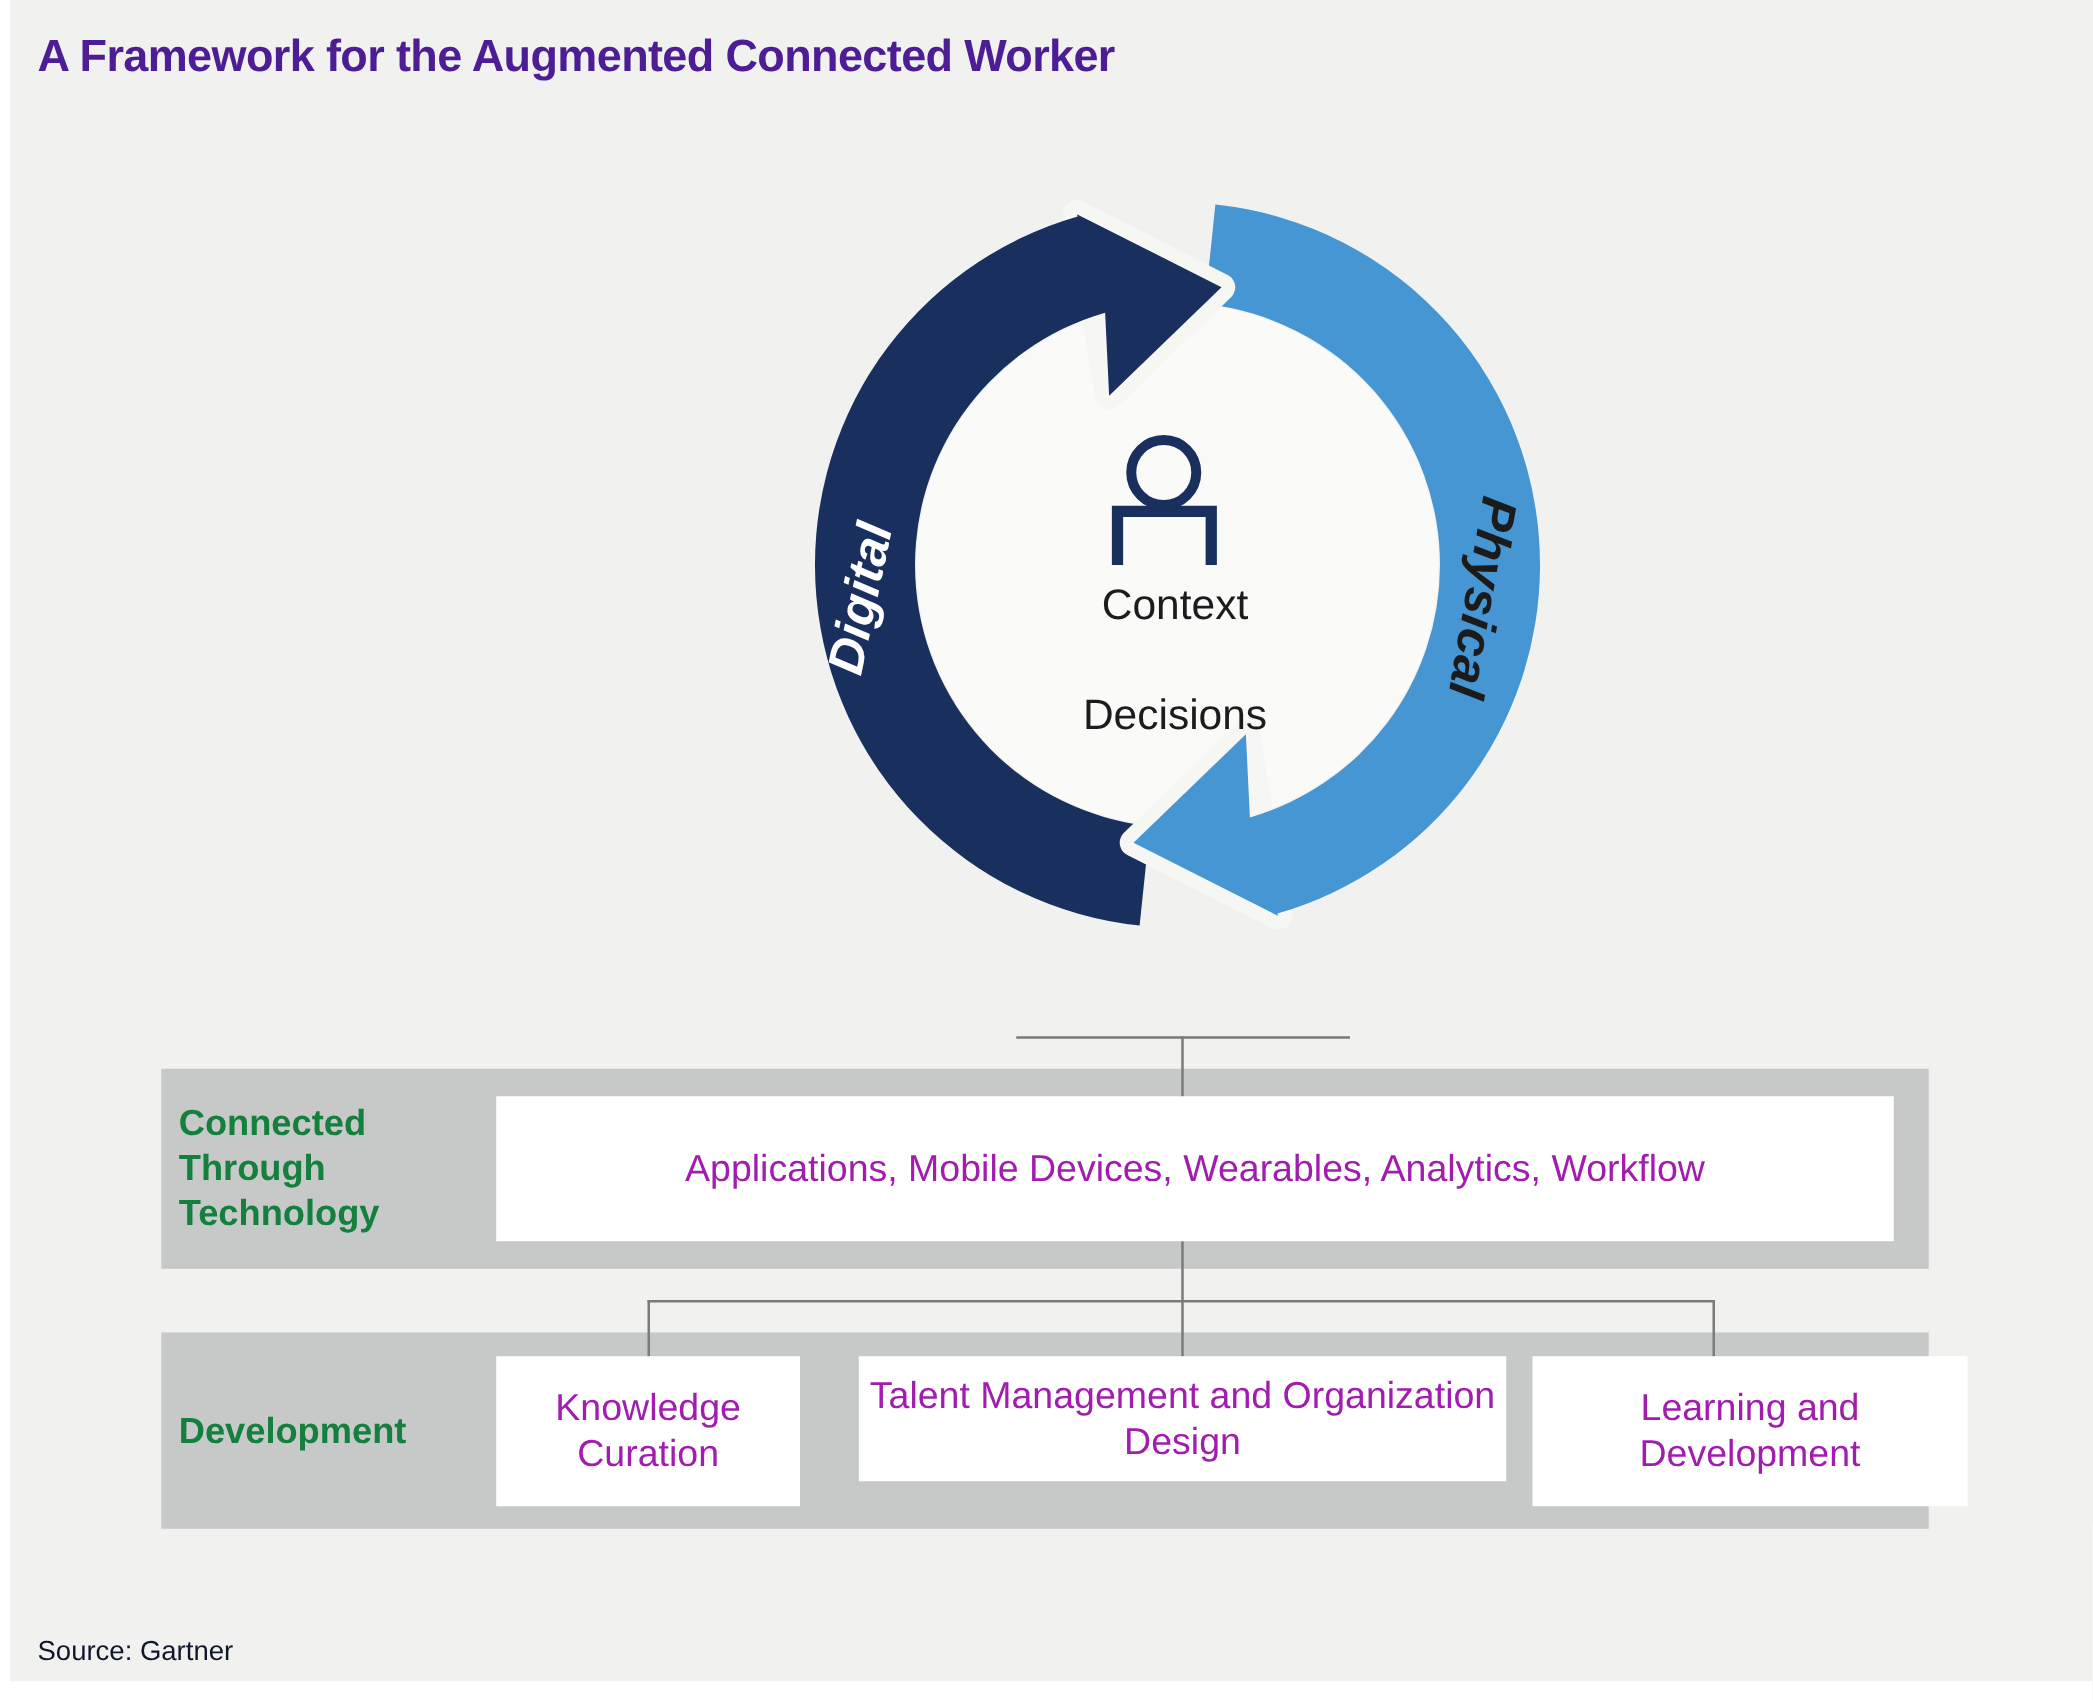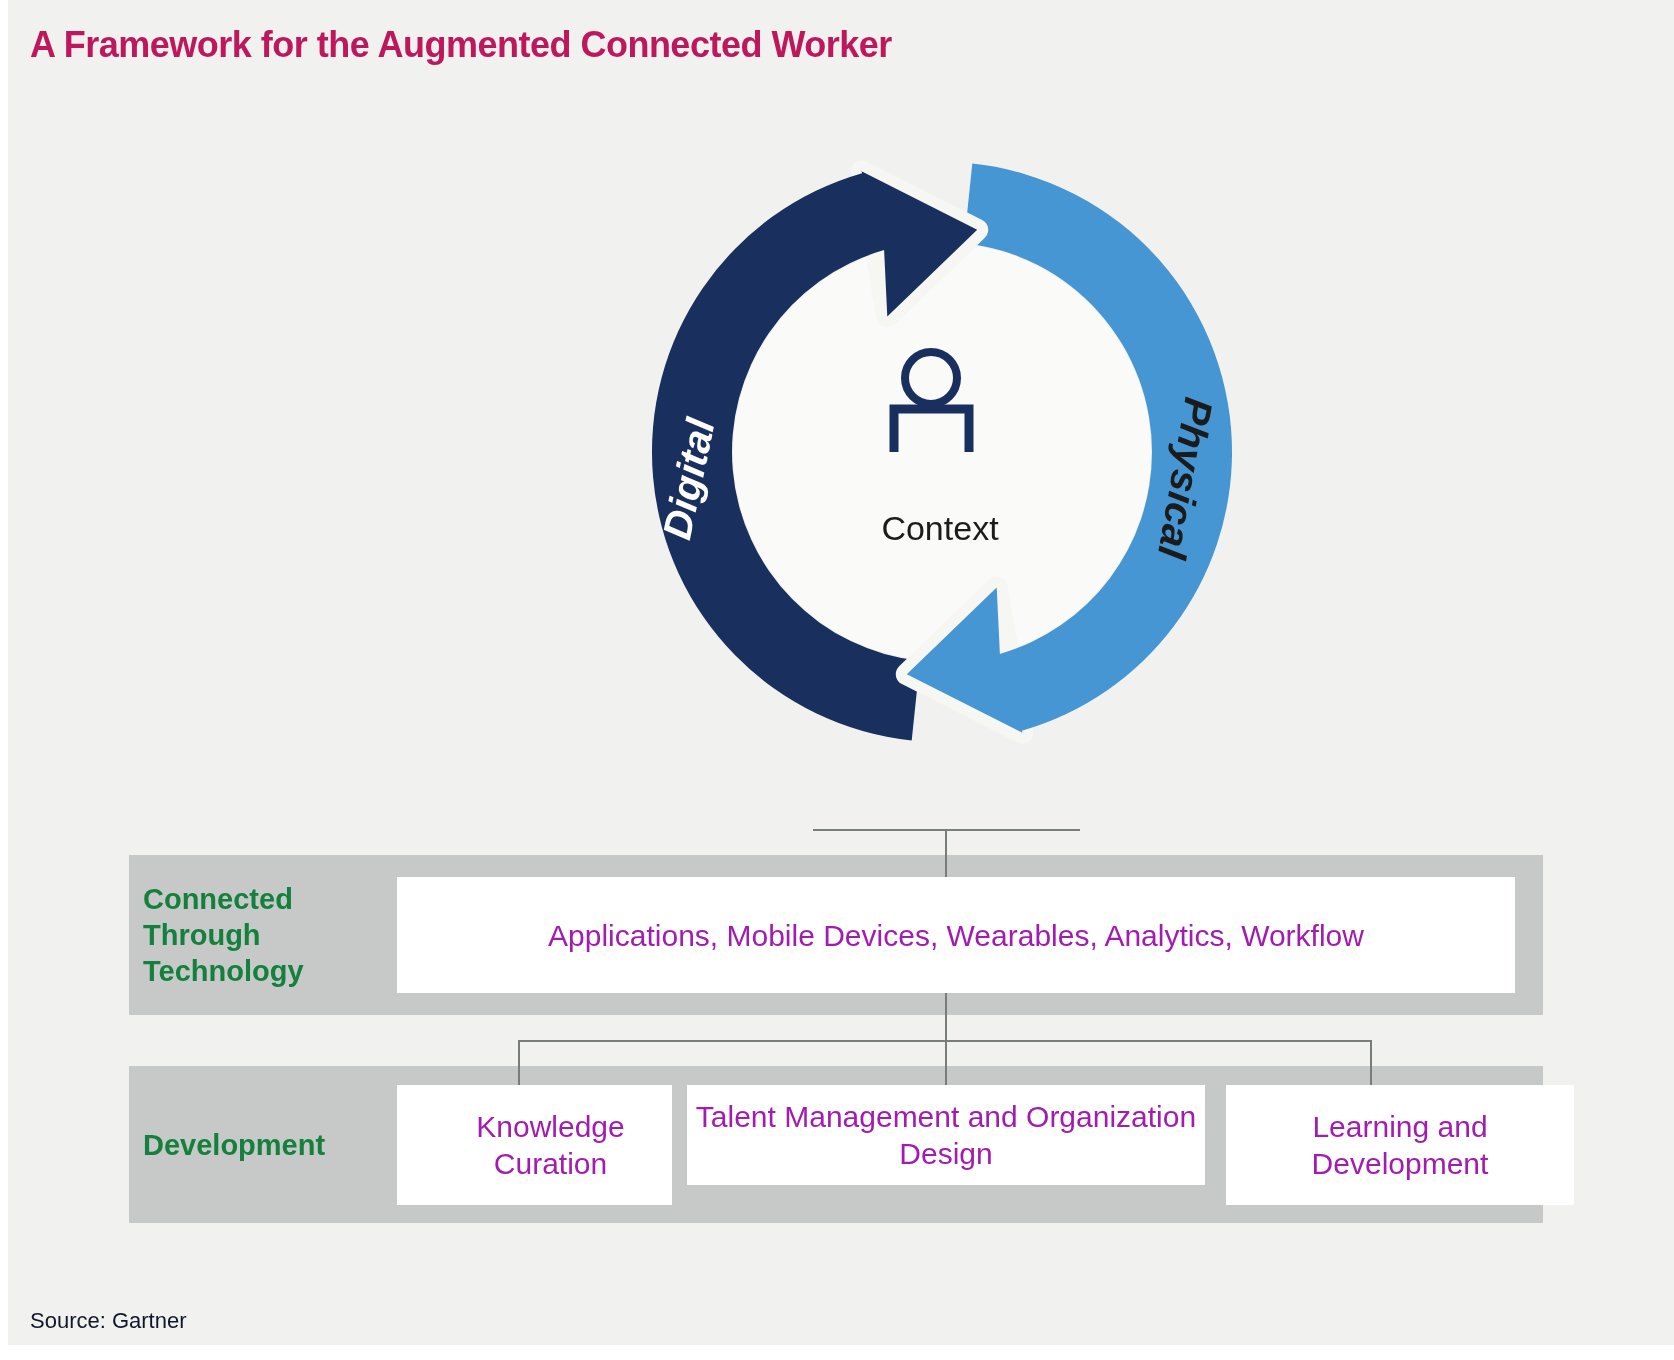--- a/index.html
+++ b/index.html
@@ -3,21 +3,21 @@
 <meta charset="utf-8">
 <style>
   html,body{margin:0;padding:0;}
   body{
     width:1674px;height:1360px;position:relative;background:#ffffff;
     font-family:"Liberation Sans", sans-serif;overflow:hidden;
   }
   .canvas{position:absolute;left:8px;top:0;width:1666px;height:1345px;background:#f1f1ef;}
   .title{
     position:absolute;left:30px;top:24px;font-size:36px;font-weight:700;
-    color:#be185d;letter-spacing:-0.5px;text-align:right;
+    color:#4c1d95;letter-spacing:-0.5px;text-align:right;
   }
   .cycle-svg{position:absolute;left:592px;top:102px;width:700px;height:700px;}
   .arc-label{
     position:absolute;font-weight:700;font-style:italic;font-size:40px;
     transform-origin:center center;white-space:nowrap;
   }
   .arc-label.digital{left:689px;top:479px;color:#ffffff;transform:translate(-50%,-50%) rotate(-78deg);}
   .arc-label.physical{left:1185px;top:478px;color:#1b1b1b;transform:translate(-50%,-50%) rotate(100deg);}
   .center-text{
     position:absolute;left:940px;top:506px;transform:translate(-50%,-50%);
@@ -33,21 +33,21 @@
     font-size:29px;font-weight:700;color:#15803d;line-height:36px;
   }
   .bar-label.tech-label{left:143px;top:855px;height:160px;width:180px;}
   .bar-label.gov-label{left:143px;top:1066px;height:157px;width:240px;}
   .white-box{
     position:absolute;background:#ffffff;z-index:3;display:flex;
     align-items:center;justify-content:center;text-align:center;
     font-size:30px;color:#a21caf;line-height:37px;
   }
   .tech-box{left:397px;top:877px;width:1118px;height:116px;}
-  .gov-box-1{left:397px;top:1085px;width:243px;height:120px;padding-left:32px;}
+  .gov-box-1{left:397px;top:1085px;width:243px;height:120px;}
   .gov-box-2{left:687px;top:1085px;width:518px;height:100px;}
   .gov-box-3{left:1226px;top:1085px;width:348px;height:120px;}
   .source{position:absolute;left:30px;top:1308px;font-size:22px;color:#0f172a;}
 </style>
 </head>
 <body>
 
 <div class="canvas"></div>
 
 <div class="title">A Framework for the Augmented Connected Worker</div>
@@ -68,20 +68,21 @@
 
   <path d="M302 350 L302 307 L377 307 L377 350" fill="none" stroke="#19305f" stroke-width="9"></path>
   <circle cx="339" cy="276" r="26" fill="#fafaf9" stroke="#19305f" stroke-width="8"></circle>
 </svg>
 
 <div class="arc-label digital">Digital</div>
 <div class="arc-label physical">Physical</div>
 
 <div class="center-text">
   <span>Context</span>
+  <span>Decisions</span>
 </div>
 
 <div class="line" style="left:813px;top:829px;width:267px;height:2px;"></div>
 <div class="line" style="left:945px;top:829px;width:2px;height:260px;"></div>
 <div class="line" style="left:518px;top:1040px;width:854px;height:2px;"></div>
 <div class="line" style="left:518px;top:1040px;width:2px;height:50px;"></div>
 <div class="line" style="left:1370px;top:1040px;width:2px;height:50px;"></div>
 
 <div class="bar tech"></div>
 <div class="bar-label tech-label">Connected Through Technology</div>

